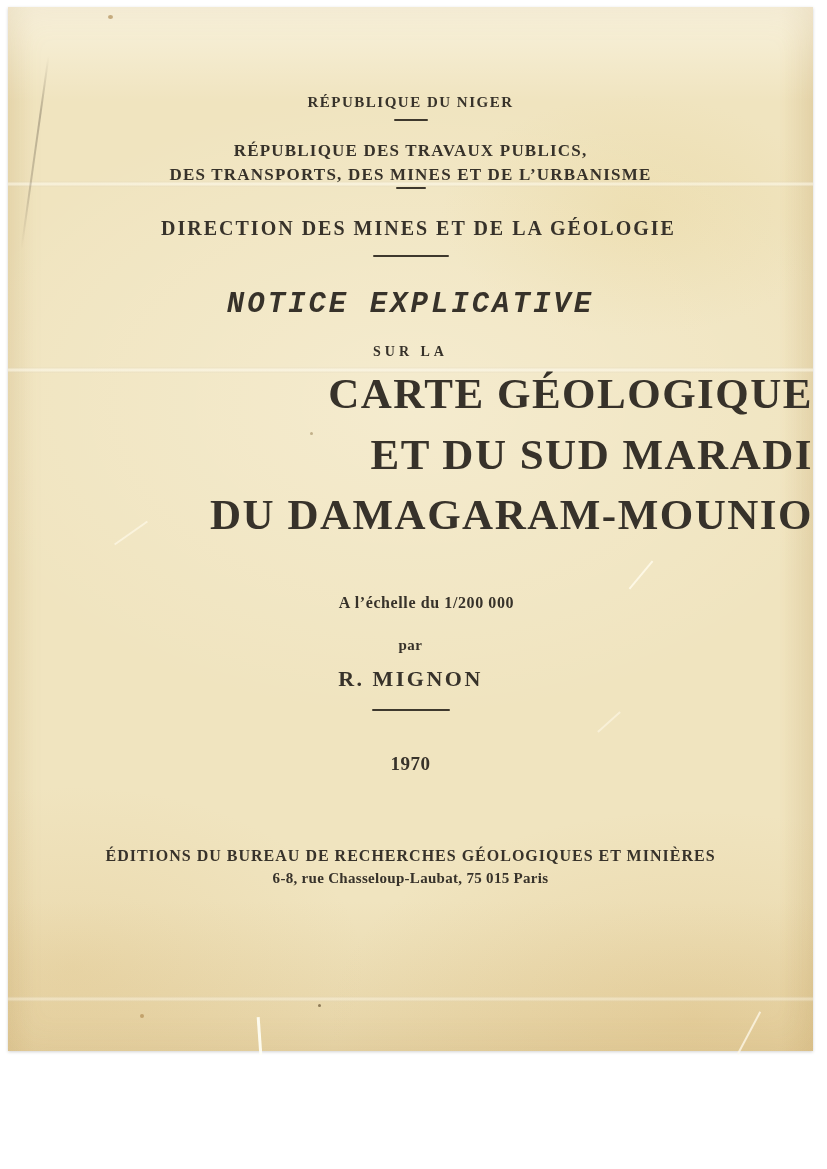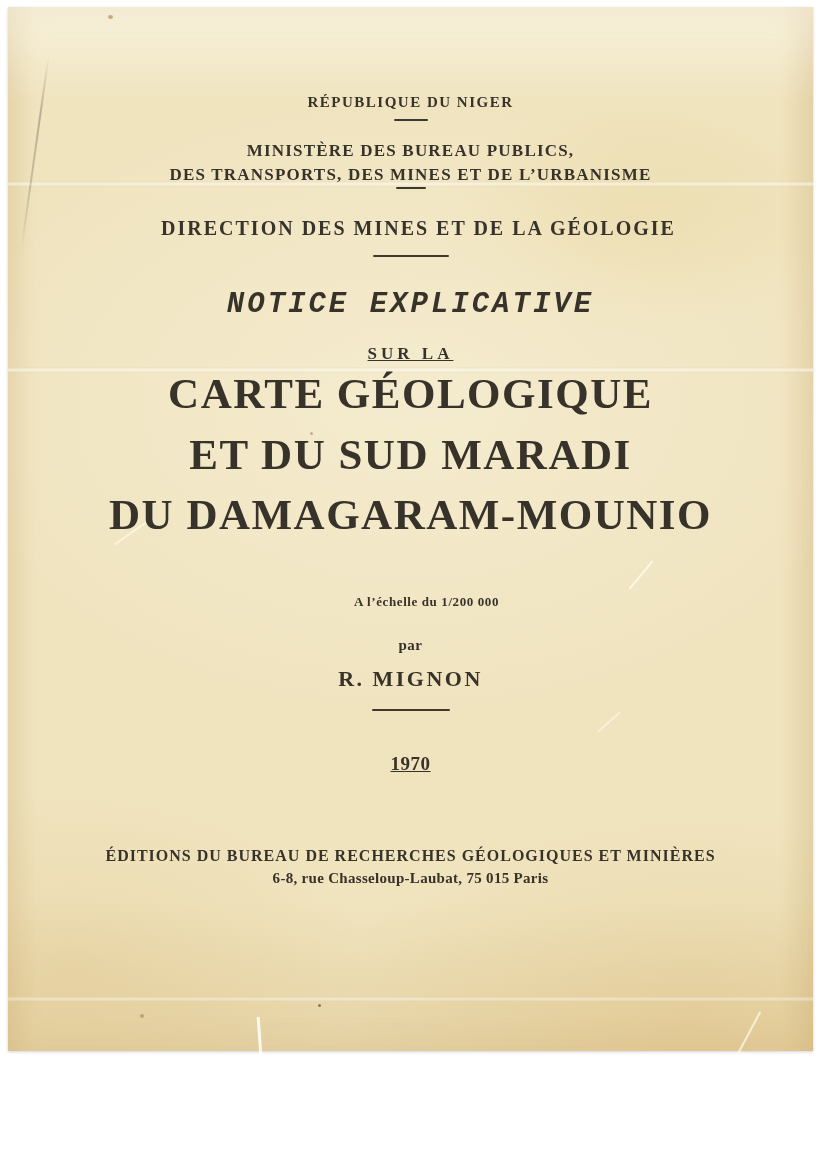--- a/index.html
+++ b/index.html
@@ -34,26 +34,26 @@
   .line{
     position:absolute;left:0;right:0;
     text-align:center;font-weight:bold;color:var(--ink);
     white-space:nowrap;
   }
   .republic   {top:87px;  font-size:15px; letter-spacing:1.5px;}
   .ministry1  {top:134px; font-size:17px; letter-spacing:1.2px;}
   .ministry2  {top:158px; font-size:17px; letter-spacing:1.2px;}
   .direction  {top:210px; font-size:20px; letter-spacing:2px;margin-left:16px;}
   .notice     {top:281px; font-size:29px; letter-spacing:3px; font-style:italic;font-family:Liberation Mono, monospace;}
-  .surla      {top:337px; font-size:17px; letter-spacing:4px;text-decoration:underline;}
-  .maintitle  {top:357px; font-size:43px; letter-spacing:1.5px; line-height:60.5px;}
-  .scale      {top:587px; font-size:13px; letter-spacing:.6px;margin-left:32px;}
+  .surla      {top:337px; font-size:14px; letter-spacing:4px;}
+  .maintitle  {top:357px; font-size:43px; letter-spacing:1.5px; line-height:60.5px;text-align:right;}
+  .scale      {top:587px; font-size:16px; letter-spacing:.6px;margin-left:32px;}
   .par        {top:630px; font-size:15px; letter-spacing:.5px;}
   .author     {top:659px; font-size:22px; letter-spacing:2.5px;}
-  .year       {top:746px; font-size:19px; letter-spacing:.5px;text-decoration:underline;}
+  .year       {top:746px; font-size:19px; letter-spacing:.5px;}
   .publisher  {top:840px; font-size:16px; letter-spacing:1px;}
   .address    {top:863px; font-size:15px; letter-spacing:.3px;}
   .rule{
     position:absolute;left:50%;transform:translateX(-50%);
     height:2px;background:#3e382d;border-radius:1px;
   }
   .rule1{top:112px;width:34px;}
   .rule2{top:180px;width:30px;}
   .rule3{top:248px;width:76px;}
   .rule4{top:702px;width:78px;}
@@ -93,21 +93,21 @@
     <div class="mark scratch-4"></div>
     <div class="mark scratch-5"></div>
     <div class="mark dot dot-1"></div>
     <div class="mark dot dot-2"></div>
     <div class="mark dot dot-3"></div>
     <div class="mark dot dot-4"></div>
 
     <div class="line republic">RÉPUBLIQUE DU NIGER</div>
     <div class="rule rule1"></div>
 
-    <div class="line ministry1">MINISTÈRE DES BUREAU PUBLICS,</div>
+    <div class="line ministry1">RÉPUBLIQUE DES TRAVAUX PUBLICS,</div>
     <div class="line ministry2">DES TRANSPORTS, DES MINES ET DE L’URBANISME</div>
     <div class="rule rule2"></div>
 
     <div class="line direction">DIRECTION DES MINES ET DE LA GÉOLOGIE</div>
     <div class="rule rule3"></div>
 
     <div class="line notice">NOTICE EXPLICATIVE</div>
     <div class="line surla">SUR LA</div>
 
     <div class="line maintitle">

